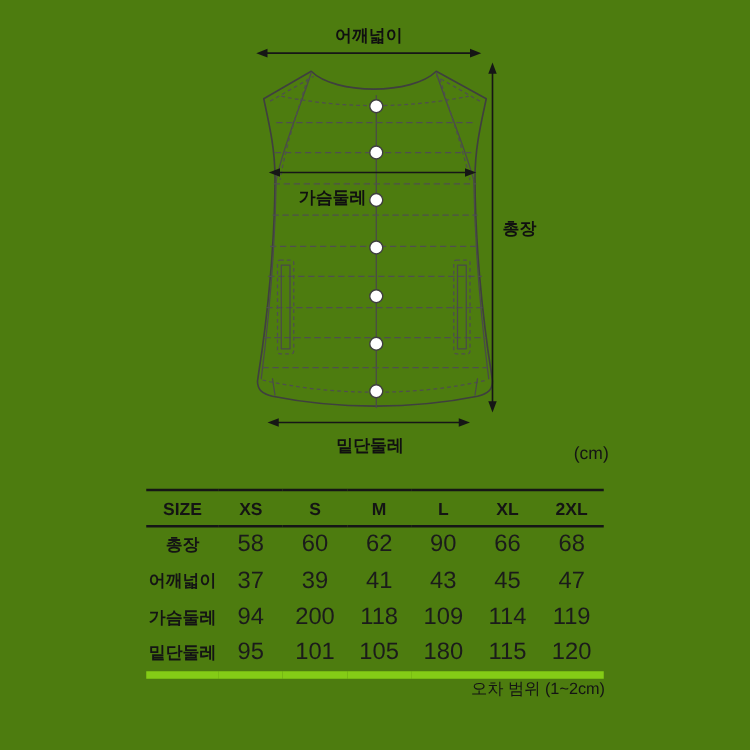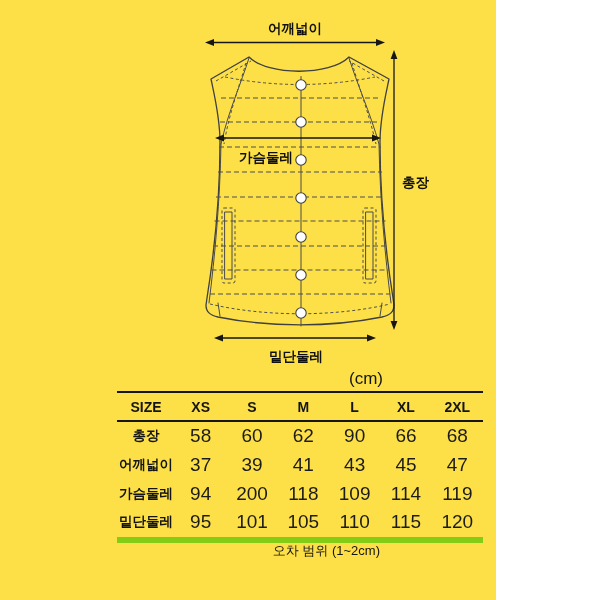--- a/index.html
+++ b/index.html
@@ -1,31 +1,31 @@
 <!DOCTYPE html>
 <html><head>
 <meta charset="utf-8">
 <style>
   html,body{margin:0;padding:0;background:#fff;}
   .stage{
-    position:relative;width:496px;height:600px;background:#fde047;overflow:hidden;
+    position:relative;width:600px;height:600px;background:#4d7c0f;overflow:hidden;
     font-family:"Liberation Sans","DejaVu Sans",sans-serif;color:#141414;
   }
   .diagram-svg{position:absolute;left:0;top:0;}
   
   .ln{fill:none;stroke:#3f3f3f;stroke-width:1.3;stroke-linejoin:round;stroke-linecap:round;}
   .ln2{fill:none;stroke:#4a4a4a;stroke-width:1;stroke-linejoin:round;stroke-linecap:round;}
   .dash{fill:none;stroke:#4f4f4f;stroke-width:1;stroke-dasharray:5 3;}
   .dash2{fill:none;stroke:#4f4f4f;stroke-width:1;stroke-dasharray:3 2.5;}
   .btn-circle{fill:#ffffff;stroke:#3f3f3f;stroke-width:1.1;}
   .arrow-line{stroke:#161616;stroke-width:1.3;}
   .arrow-head{fill:#161616;stroke:none;}
   .dlabel{font-family:"Liberation Sans","DejaVu Sans",sans-serif;font-size:13.5px;font-weight:600;fill:#101010;}
   
-  .unit-note{position:absolute;top:369px;right:113px;font-size:17px;color:#141414;}
+  .unit-note{position:absolute;top:354px;right:113px;font-size:14px;color:#141414;}
   .tolerance-note{position:absolute;top:542px;right:116px;font-size:13px;color:#141414;}
   
   .size-table{
     position:absolute;left:117px;top:391px;width:366px;
     border-collapse:collapse;table-layout:fixed;
     border-top:2px solid #161616;border-bottom:6px solid #84cc16;
   }
   .size-table th{
     height:27px;padding:0;font-size:14px;font-weight:700;text-align:center;
     border-bottom:2px solid #161616;color:#141414;
@@ -188,21 +188,21 @@
         <td>118</td>
         <td>109</td>
         <td>114</td>
         <td>119</td>
       </tr>
       <tr>
         <td class="row-label">밑단둘레</td>
         <td>95</td>
         <td>101</td>
         <td>105</td>
-        <td>110</td>
+        <td>180</td>
         <td>115</td>
         <td>120</td>
       </tr>
     </tbody>
   </table>
 
   <div class="tolerance-note">오차 범위 (1~2cm)</div>
 
 </div>
 

